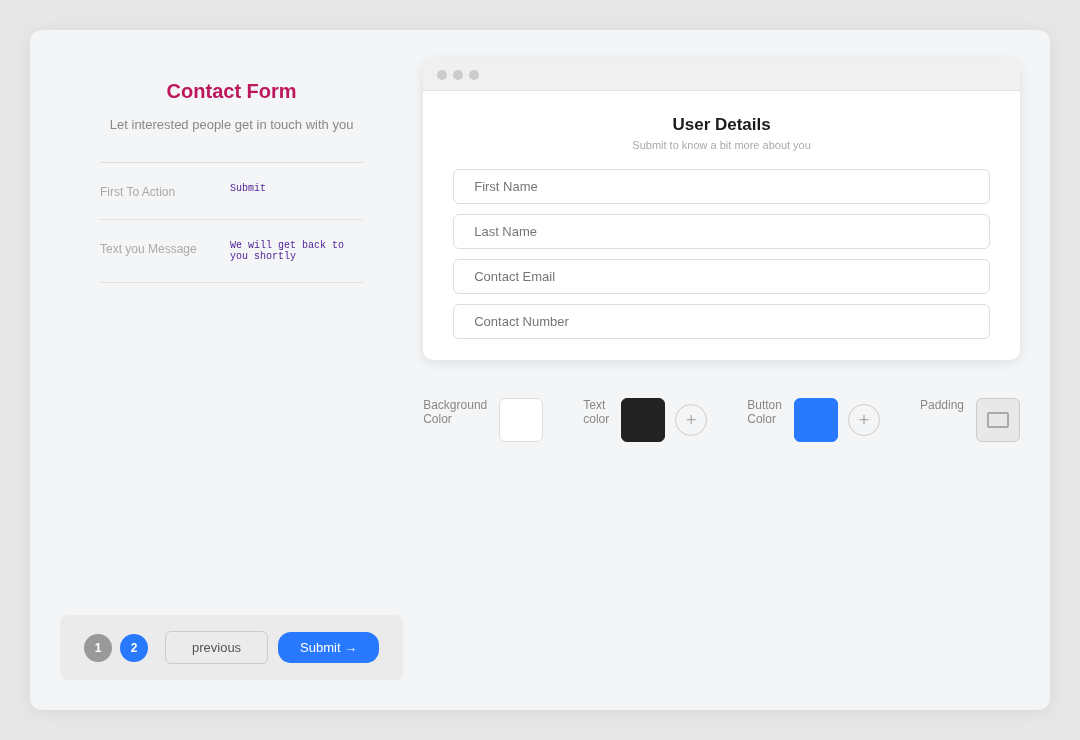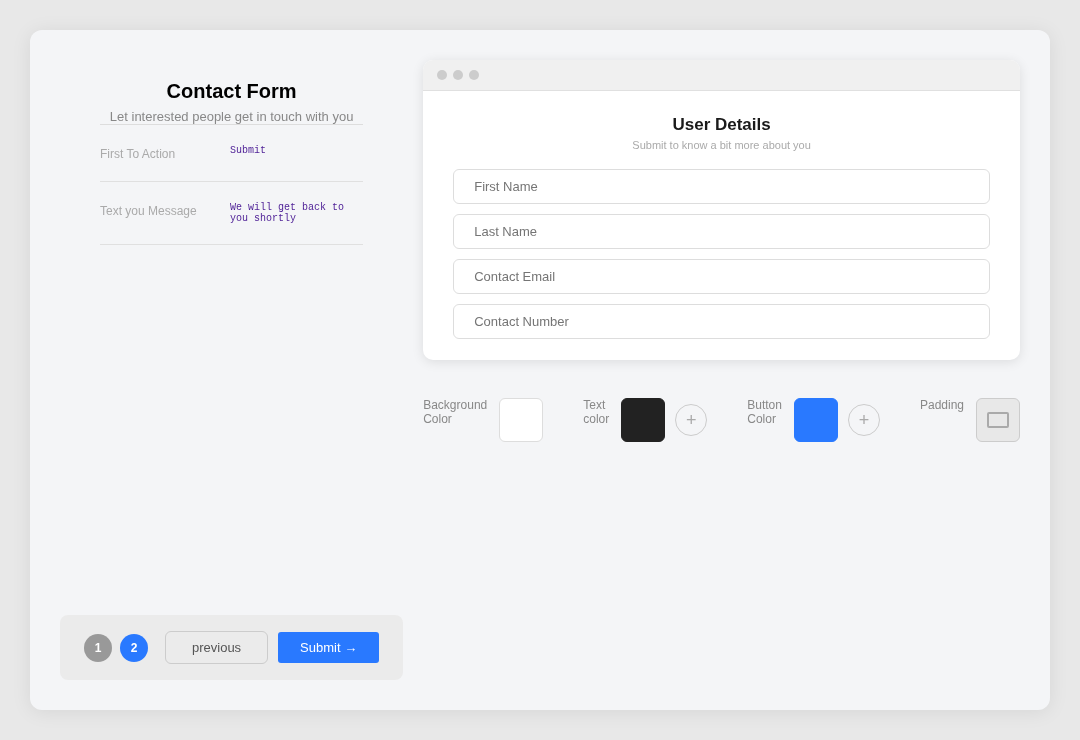--- a/index.html
+++ b/index.html
@@ -29,28 +29,29 @@
       flex-direction: column;
       background: #f4f5f7;
     }
     .left-content {
       flex: 1;
       padding: 20px 40px;
     }
     .section-title {
       font-size: 20px;
       font-weight: 600;
-      color: #000000;
+      color: #be185d;
       text-align: center;
-      margin-bottom: 6px;
+      margin-bottom: 14px;
     }
     .section-subtitle {
       font-size: 13px;
       color: #888;
       text-align: center;
+      margin-bottom: 30px;
     }
     .divider {
       border: none;
       border-top: 1px solid #ddd;
       margin: 0;
     }
     .form-row {
       display: flex;
       align-items: flex-start;
       padding: 20px 0;
@@ -114,21 +115,21 @@
       padding: 8px 26px;
       border-radius: 6px;
       font-size: 13px;
       cursor: pointer;
     }
     .btn-submit {
       background: #2979ff;
       color: #fff;
       border: none;
       padding: 8px 22px;
-      border-radius: 3px;
+      border-radius: 13px;
       font-size: 13px;
       cursor: pointer;
       display: flex;
       align-items: center;
       gap: 6px;
     }
 
     
     .right-panel {
       flex: 1;

